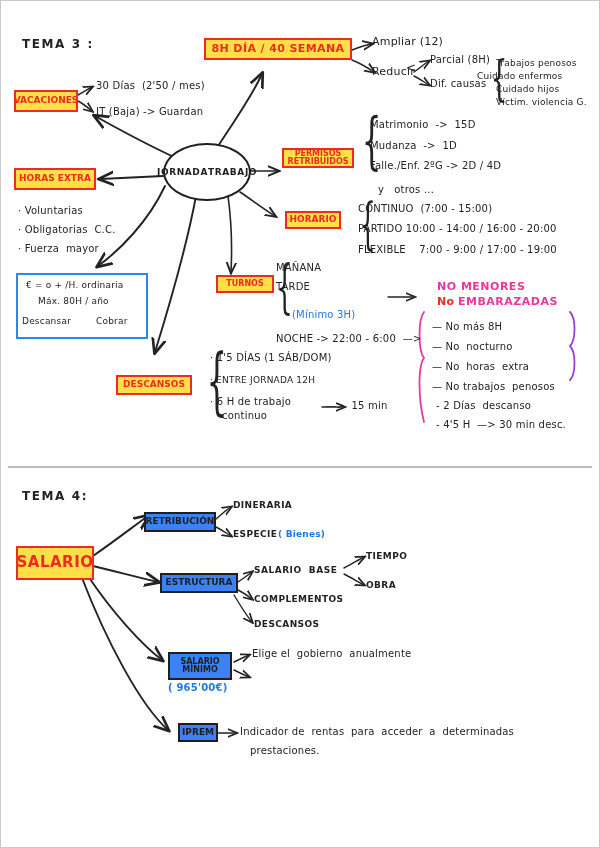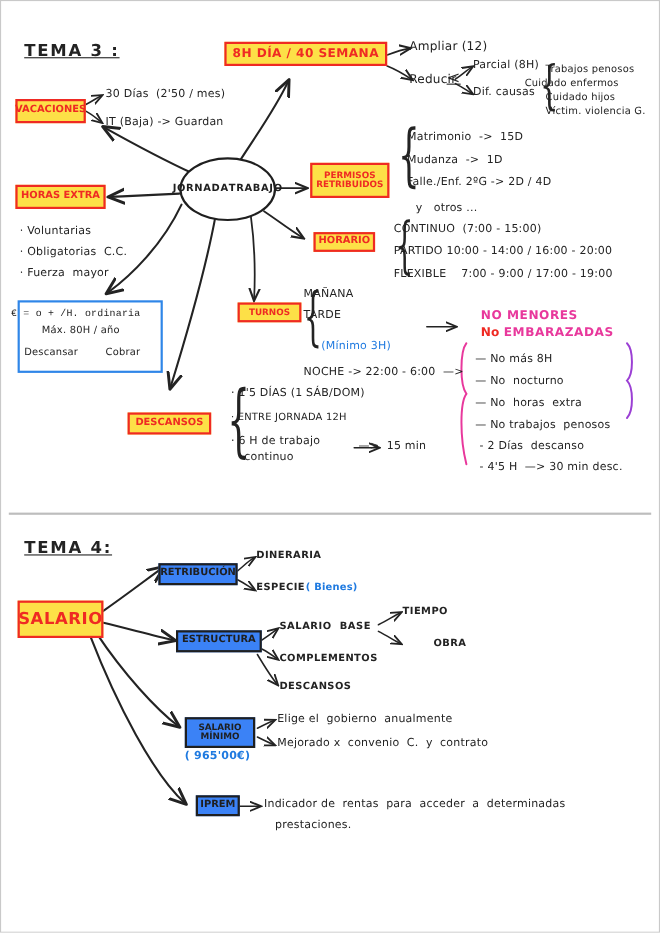--- a/index.html
+++ b/index.html
@@ -15,21 +15,21 @@
   
   .t{position:absolute;white-space:pre;line-height:1.15;letter-spacing:.2px;}
   .ink{color:#232323;}
   .red{color:#ef2a23;}
   .blue{color:#1f7ae0;}
   .pink{color:#e8389c;}
 
   .sz9{font-size:9px;}
   .sz10{font-size:10px;}
   .sz11{font-size:11px;}
-  .sz14{font-size:15px;text-decoration:underline;}
+  .sz14{font-size:12px;}
   .bold{font-weight:bold;}
 
   
   .rbox{
     position:absolute;border:2px solid #ef2a23;color:#ef2a23;
     font-weight:bold;display:flex;align-items:center;justify-content:center;
     text-align:center;line-height:1.05;background:#fde047;box-sizing:border-box;
     padding:1px 3px;
   }
   
@@ -164,26 +164,26 @@
   <div class="rbox" style="left:14px;top:90px;width:64px;height:22px;font-size:9px;">VACACIONES</div>
   <div class="t sz10 ink" style="left:96px;top:80px;">30 Días  (2'50 / mes)</div>
   <div class="t sz10 ink" style="left:96px;top:106px;">IT (Baja) -&gt; Guardan</div>
 
   <div class="rbox" style="left:14px;top:168px;width:82px;height:22px;font-size:9px;">HORAS EXTRA</div>
   <div class="t sz10 ink" style="left:18px;top:205px;">· Voluntarias</div>
   <div class="t sz10 ink" style="left:18px;top:224px;">· Obligatorias  C.C.</div>
   <div class="t sz10 ink" style="left:18px;top:243px;">· Fuerza  mayor</div>
 
   <div class="bbox" style="left:16px;top:273px;width:132px;height:66px;"></div>
-  <div class="t sz9 ink" style="left:10px;top:280px;font-family:Liberation Mono, monospace;">€ = o + /H. ordinaria</div>
+  <div class="t sz9 ink" style="left:26px;top:280px;">€ = o + /H. ordinaria</div>
   <div class="t sz9 ink" style="left:38px;top:296px;">Máx. 80H / año</div>
   <div class="t sz9 ink" style="left:22px;top:316px;">Descansar</div>
   <div class="t sz9 ink" style="left:96px;top:316px;">Cobrar</div>
 
-  <div class="rbox" style="left:282px;top:148px;width:72px;height:32px;font-size:8px;flex-direction:column;">
+  <div class="rbox" style="left:282px;top:148px;width:72px;height:20px;font-size:8px;flex-direction:column;">
     <span>PERMISOS</span>
     <span>RETRIBUIDOS</span>
   </div>
   <div class="brace" style="left:352px;top:110px;font-size:62px;transform:scaleX(.5);">{</div>
   <div class="t sz10 ink" style="left:370px;top:119px;">Matrimonio  -&gt;  15D</div>
   <div class="t sz10 ink" style="left:370px;top:140px;">Mudanza  -&gt;  1D</div>
   <div class="t sz10 ink" style="left:370px;top:160px;">Falle./Enf. 2ºG -&gt; 2D / 4D</div>
   <div class="t sz10 ink" style="left:378px;top:184px;">y   otros ...</div>
 
   <div class="rbox" style="left:285px;top:211px;width:56px;height:18px;font-size:9px;">HORARIO</div>
@@ -225,26 +225,25 @@
   <div class="kbox" style="left:144px;top:512px;width:72px;height:20px;">RETRIBUCIÓN</div>
   <div class="t sz9 ink bold" style="left:233px;top:500px;letter-spacing:.4px;">DINERARIA</div>
   <div class="t sz9 ink bold" style="left:233px;top:529px;letter-spacing:.4px;">ESPECIE</div>
   <div class="t sz9 blue bold" style="left:278px;top:529px;">( Bienes)</div>
 
   <div class="kbox" style="left:160px;top:573px;width:78px;height:20px;">ESTRUCTURA</div>
   <div class="t sz9 ink bold" style="left:254px;top:565px;letter-spacing:.5px;">SALARIO  BASE</div>
   <div class="t sz9 ink bold" style="left:254px;top:594px;letter-spacing:.4px;">COMPLEMENTOS</div>
   <div class="t sz9 ink bold" style="left:254px;top:619px;letter-spacing:.4px;">DESCANSOS</div>
   <div class="t sz9 ink bold" style="left:366px;top:551px;letter-spacing:.4px;">TIEMPO</div>
-  <div class="t sz9 ink bold" style="left:366px;top:580px;letter-spacing:.4px;margin-left:28px;">OBRA</div>
+  <div class="t sz9 ink bold" style="left:366px;top:580px;letter-spacing:.4px;">OBRA</div>
 
   <div class="kbox" style="left:168px;top:652px;width:64px;height:28px;flex-direction:column;font-size:8px;">
     <span>SALARIO</span>
     <span>MÍNIMO</span>
   </div>
   <div class="t sz10 blue bold" style="left:168px;top:682px;">( 965'00€)</div>
   <div class="t sz10 ink" style="left:252px;top:648px;">Elige el  gobierno  anualmente</div>
-  <div class="t sz10 ink" style="left:252px;top:670px;">Mejorado x  convenio  C.  y  contrato</div>
 
   <div class="kbox" style="left:178px;top:723px;width:40px;height:19px;font-size:9px;">IPREM</div>
   <div class="t sz10 ink" style="left:240px;top:726px;">Indicador de  rentas  para  acceder  a  determinadas</div>
   <div class="t sz10 ink" style="left:250px;top:745px;">prestaciones.</div>
 </div>
 
 </body></html>

